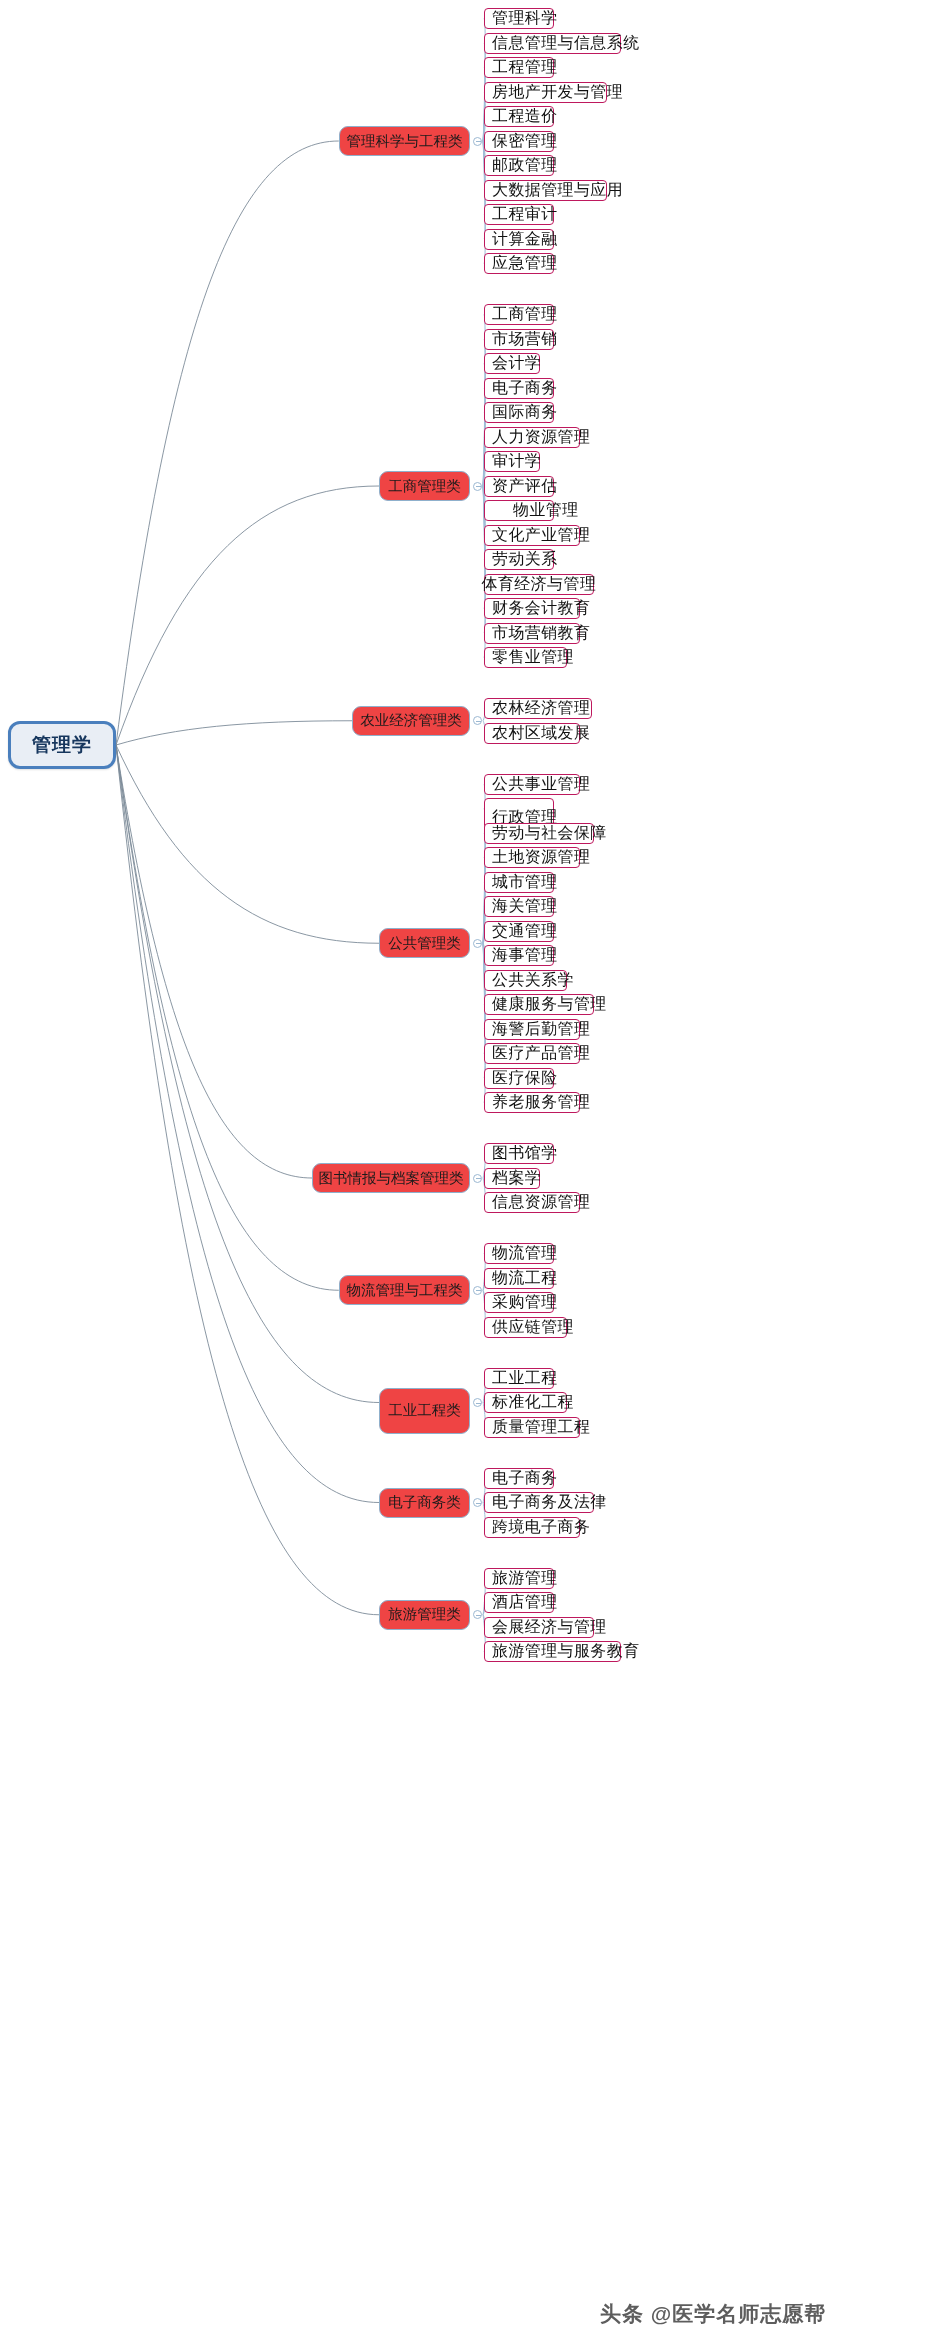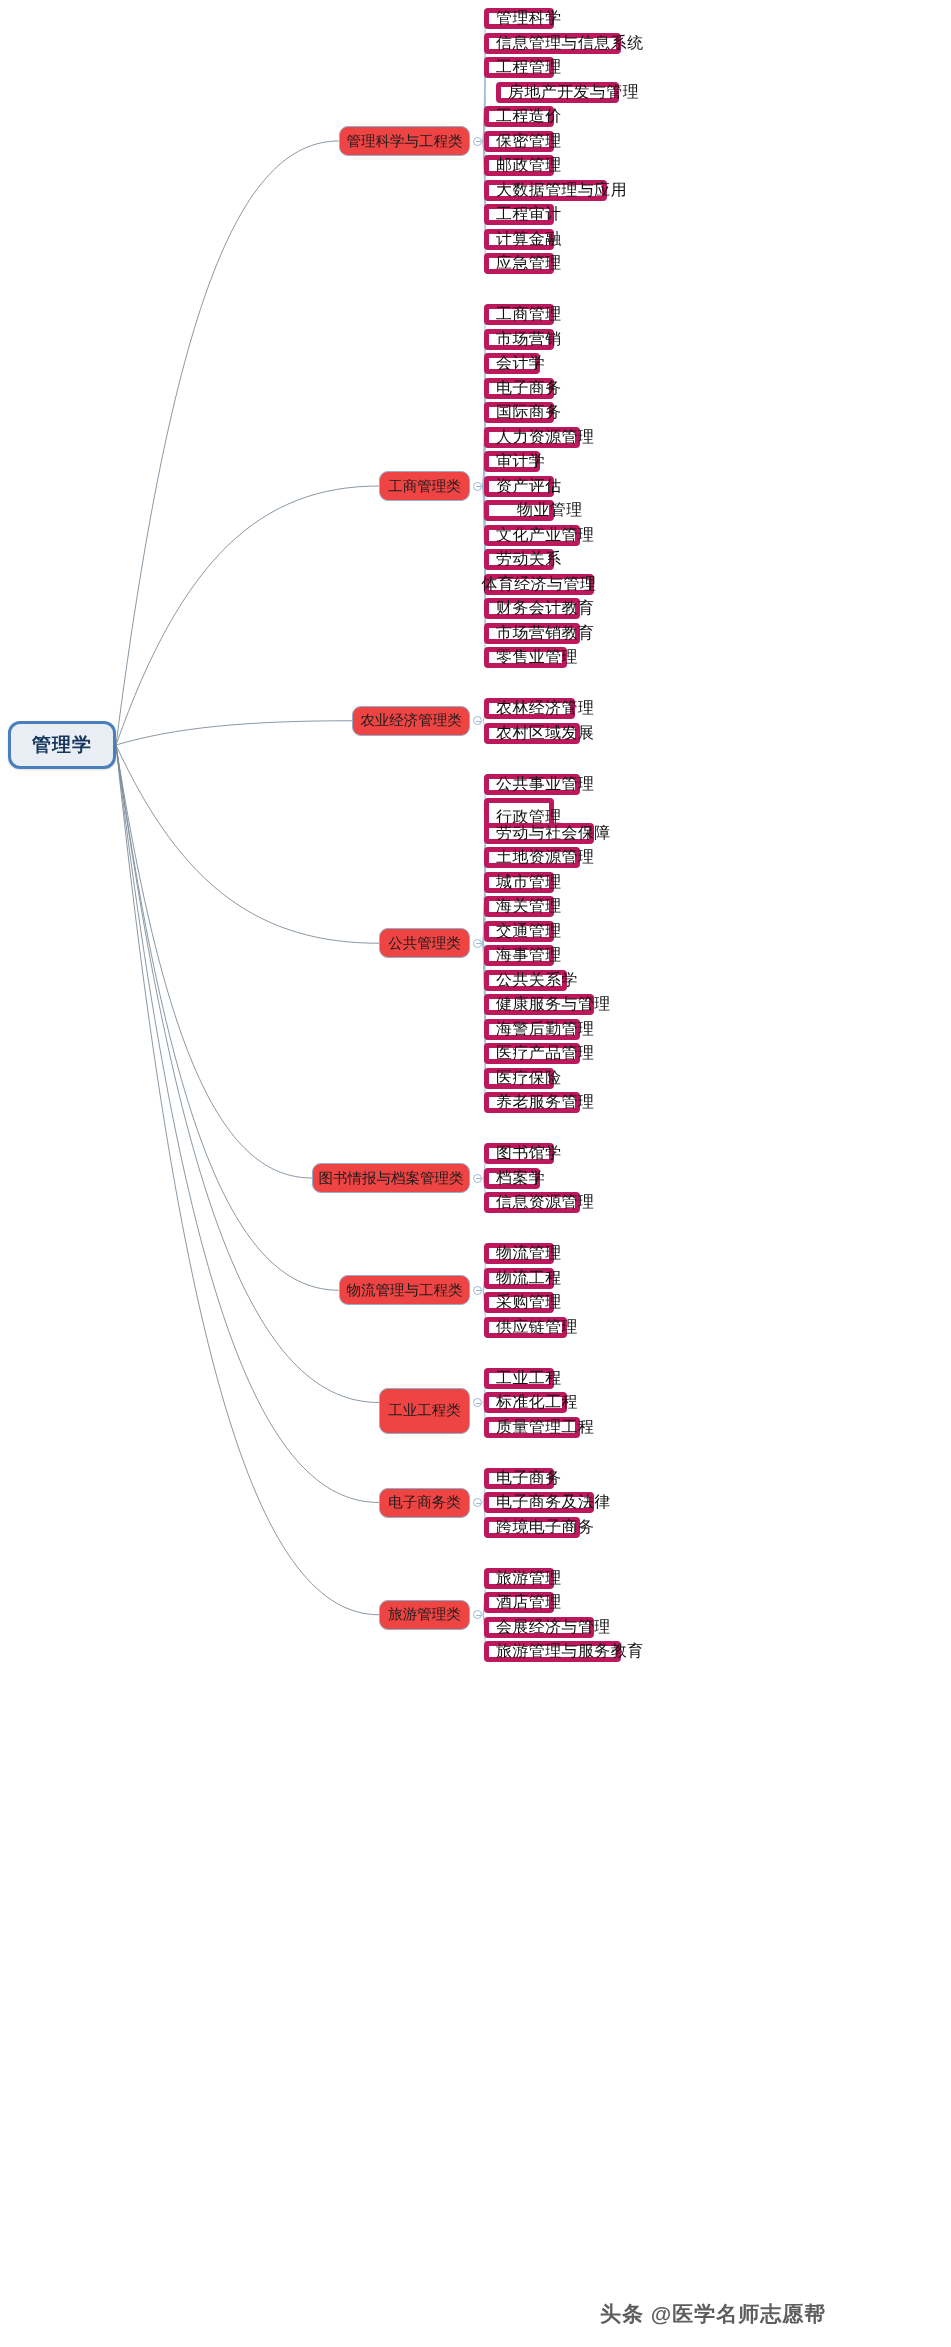--- a/index.html
+++ b/index.html
@@ -37,21 +37,21 @@
     display:flex;align-items:center;justify-content:center;
     white-space:nowrap;
     padding:0 8px;
   }
 
   
   .leaf-node{
     position:absolute;
     box-sizing:border-box;
     background:#ffffff;
-    border:5px solid #be185d;
+    border:1px solid #be185d;
     border-radius:4px;
     color:#111111;
     font-size:13.5px;
     display:flex;align-items:center;
     white-space:nowrap;
     padding:0 7px;
     letter-spacing:.5px;
   }
 
   
@@ -157,21 +157,21 @@
   <div id="nodes">
       <div class="leaf-node" style="left: 484px; top: 8px; height: 21px; width: 69.6px; font-size: 15.9px;">
         <span>管理科学</span>
       </div>
       <div class="leaf-node" style="left: 484px; top: 32.5px; height: 21px; width: 136.6px; font-size: 15.9px;">
         <span>信息管理与信息系统</span>
       </div>
       <div class="leaf-node" style="left: 484px; top: 57px; height: 21px; width: 69.6px; font-size: 15.9px;">
         <span>工程管理</span>
       </div>
-      <div class="leaf-node" style="left: 484px; top: 81.5px; height: 21px; width: 123.2px; font-size: 15.9px; margin-left: 12px;">
+      <div class="leaf-node" style="left: 484px; top: 81.5px; height: 21px; width: 123.2px; font-size: 15.9px;">
         <span>房地产开发与管理</span>
       </div>
       <div class="leaf-node" style="left: 484px; top: 106px; height: 21px; width: 69.6px; font-size: 15.9px;">
         <span>工程造价</span>
       </div>
       <div class="leaf-node" style="left: 484px; top: 130.5px; height: 21px; width: 69.6px; font-size: 15.9px;">
         <span>保密管理</span>
       </div>
       <div class="leaf-node" style="left: 484px; top: 155px; height: 21px; width: 69.6px; font-size: 15.9px;">
         <span>邮政管理</span>
@@ -234,21 +234,21 @@
       <div class="leaf-node" style="left: 484px; top: 622.5px; height: 21px; width: 96.4px; font-size: 15.9px;">
         <span>市场营销教育</span>
       </div>
       <div class="leaf-node" style="left: 484px; top: 647px; height: 21px; width: 83px; font-size: 15.9px;">
         <span>零售业管理</span>
       </div>
       <div class="branch-node" style="left: 379px; top: 471px; width: 91px; height: 30px;">
         <span>工商管理类</span>
       </div>
       <div class="collapse-dot" style="left: 473px; top: 481.5px;"></div>
-      <div class="leaf-node" style="left: 484px; top: 698px; height: 21px; width: 91px; font-size: 15.9px;">
+      <div class="leaf-node" style="left: 484px; top: 698px; height: 21px; width: 108px; font-size: 15.9px;">
         <span>农林经济管理</span>
       </div>
       <div class="leaf-node" style="left: 484px; top: 722.5px; height: 21px; width: 96.4px; font-size: 15.9px;">
         <span>农村区域发展</span>
       </div>
       <div class="branch-node" style="left: 352.2px; top: 705.75px; width: 117.8px; height: 30px;">
         <span>农业经济管理类</span>
       </div>
       <div class="collapse-dot" style="left: 473px; top: 716.25px;"></div>
       <div class="leaf-node" style="left: 484px; top: 773.5px; height: 21px; width: 96.4px; font-size: 15.9px;">

